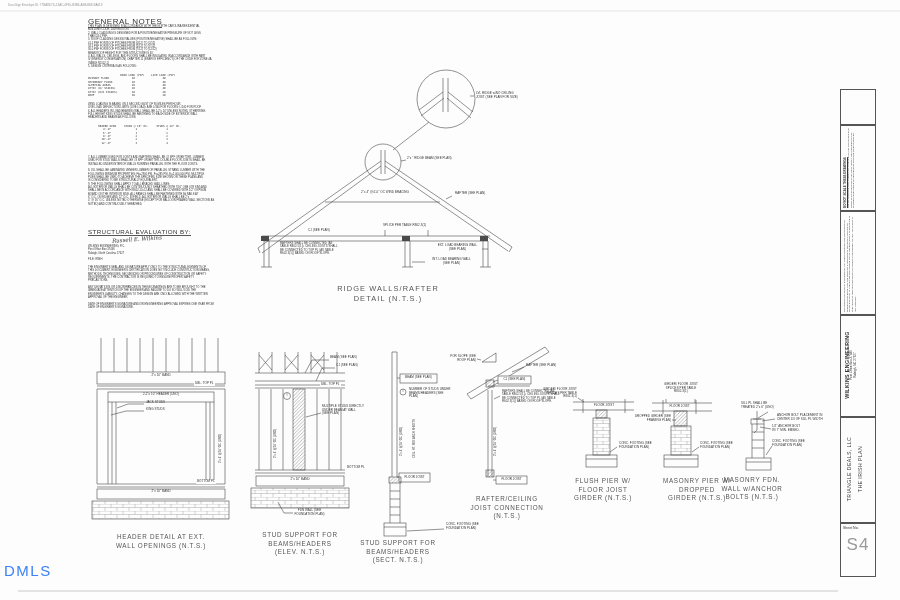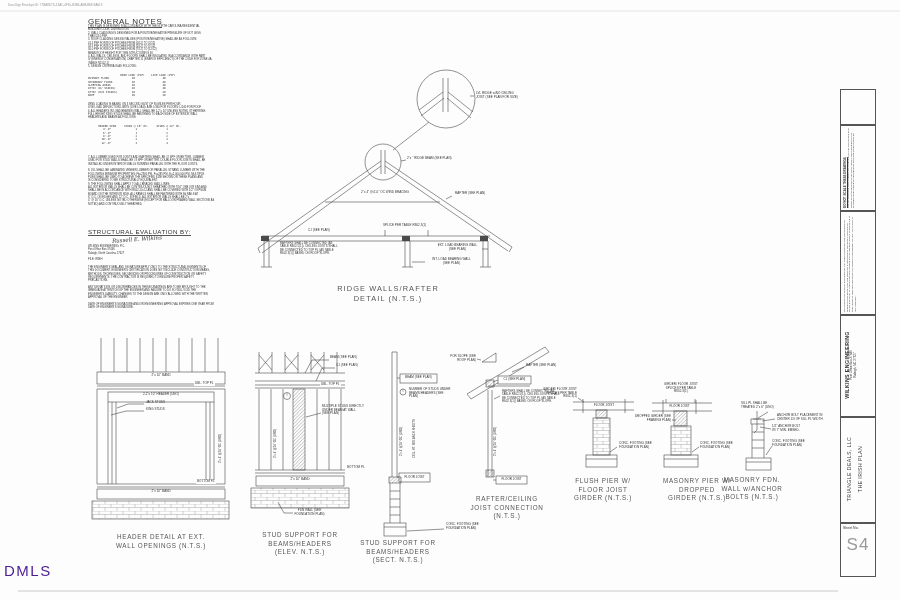--- a/index.html
+++ b/index.html
@@ -13,21 +13,21 @@
   .bg{background:#fdfdfd;padding:0 1px;}
   .vlabel{position:absolute;font-size:2.8px;color:#333;white-space:nowrap;transform-origin:0 0;transform:rotate(-90deg);}
   .dtitle{position:absolute;font-size:6.3px;line-height:8.6px;letter-spacing:.7px;color:#555;text-align:center;white-space:pre-line;}
   .rtitle{position:absolute;font-size:7.4px;line-height:9.6px;letter-spacing:1.1px;color:#555;text-align:center;white-space:pre-line;}
   .micro{position:absolute;font-size:2.7px;line-height:3.35px;color:#333;white-space:pre-line;}
   .micromono{font-family:"DejaVu Sans Mono",monospace;white-space:pre;}
   .notes-title{position:absolute;font-size:8px;letter-spacing:.5px;color:#333;border-bottom:.5px solid #555;padding-bottom:.5px;}
   .eval-title{position:absolute;font-size:6.2px;letter-spacing:.4px;color:#333;border-bottom:.5px solid #555;}
   .signature{position:absolute;font-family:"DejaVu Serif",serif;font-style:italic;font-size:5.5px;color:#333;transform:rotate(-4deg);}
   .docusign{position:absolute;left:8px;top:3px;font-size:3px;color:#999;}
-  .watermark{position:absolute;left:4px;top:562px;font-size:15px;letter-spacing:1.5px;color:#4c1d95;}
+  .watermark{position:absolute;left:4px;top:562px;font-size:15px;letter-spacing:1.5px;color:#3b82f6;}
   .tbbox{position:absolute;left:840px;width:36px;border:.8px solid #555;box-sizing:border-box;background:#fdfdfd;}
   .vblock{position:absolute;transform-origin:0 0;transform:rotate(-90deg);}
   .tb-head{font-size:3px;font-weight:bold;text-decoration:underline;color:#333;white-space:nowrap;}
   .tb-fine{font-size:2.2px;line-height:2.7px;color:#444;}
   .tb-firm{font-size:5.4px;font-weight:bold;letter-spacing:.3px;color:#333;text-align:center;}
   .tb-addr{font-size:3px;line-height:3.9px;color:#333;text-align:center;white-space:pre-line;}
   .tb-client{font-size:5.2px;letter-spacing:.4px;color:#333;text-align:center;}
   .tb-plan{font-size:5.2px;letter-spacing:.4px;color:#333;text-align:center;margin-top:5px;}
   .sheetno-lbl{position:absolute;left:843px;top:526px;font-size:3.5px;color:#333;}
   .sheetno{position:absolute;left:840px;top:535px;width:36px;text-align:center;font-size:17px;font-weight:300;letter-spacing:1px;color:#9a9a9a;}

